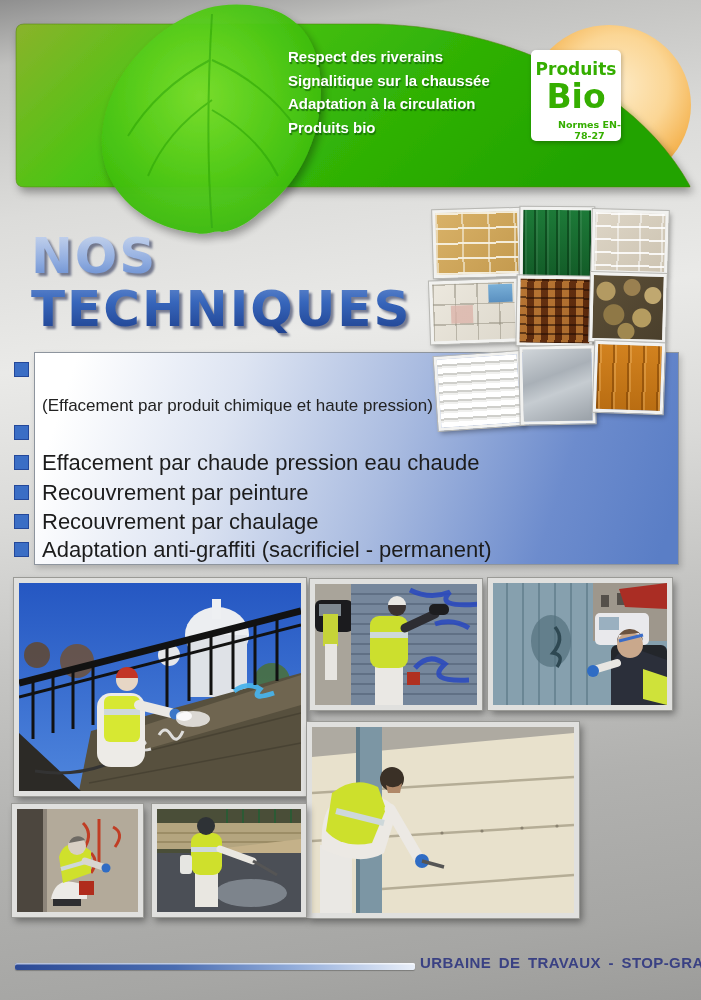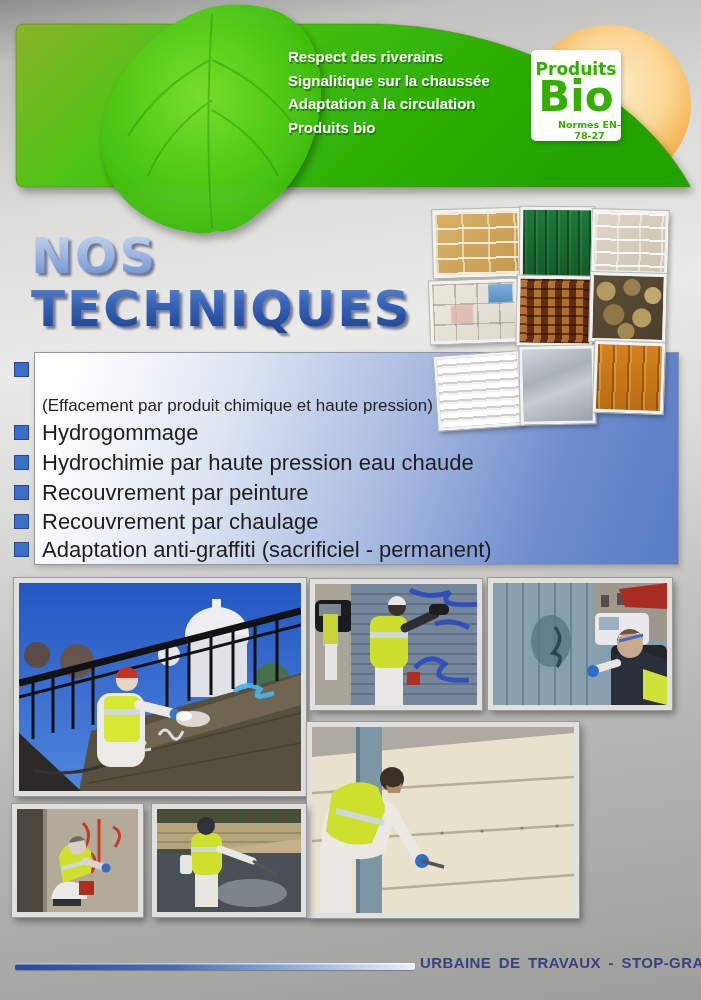--- a/index.html
+++ b/index.html
@@ -28,21 +28,21 @@
     position:absolute;left:288px;top:45px;z-index:3;
     font-size:15px;font-weight:bold;color:#ffffff;line-height:23.5px;
     text-shadow:1px 1.5px 1px rgba(0,70,0,.55);white-space:nowrap;
   }
   #badge-card{
     position:absolute;left:531px;top:50px;width:90px;height:91px;z-index:4;
     background:#ffffff;border-radius:5px;box-shadow:1px 2px 4px rgba(0,0,0,.25);
     text-align:center;color:#35ae00;font-family:"DejaVu Sans",sans-serif;
   }
   #badge-card .b-top{font-size:17px;font-weight:bold;margin-top:9px;letter-spacing:0;}
-  #badge-card .b-main{font-size:42px;font-weight:bold;line-height:40px;margin-top:-2px;}
+  #badge-card .b-main{font-size:33px;font-weight:bold;line-height:40px;margin-top:-2px;}
   #badge-card .b-norm{font-size:9.5px;font-weight:bold;margin-top:2px;letter-spacing:0;margin-left:27px;}
   
   #section-title{
     position:absolute;left:31px;top:230px;z-index:3;
     font-family:"DejaVu Sans",sans-serif;font-weight:bold;font-size:50px;line-height:53px;letter-spacing:2px;
     background:linear-gradient(180deg,#ccd8ee 0%,#8eabdf 30%,#3766bb 68%,#1d3f8d 100%);
     -webkit-background-clip:text;background-clip:text;color:transparent;
     filter:drop-shadow(3px 3px 1px rgba(25,35,75,.55));
     white-space:nowrap;
   }
@@ -172,23 +172,22 @@
 
   <div id="section-title">
     <div>NOS</div>
     <div>TECHNIQUES</div>
   </div>
 
   <div id="tech-panel"></div>
   <div class="tech-bullet" style="top:362px"></div>
   <div class="tech-item sub" style="top:396px">(Effacement par produit chimique et haute pression)</div>
   <div class="tech-bullet" style="top:425px"></div>
-  <div class="tech-item" style="top:420px">Hydrogommage</div>
   <div class="tech-bullet" style="top:455px"></div>
-  <div class="tech-item" style="top:450px">Hydrochimie par haute pression eau chaude</div>
+  <div class="tech-item" style="top:450px">Effacement par chaude pression eau chaude</div>
   <div class="tech-bullet" style="top:485px"></div>
   <div class="tech-item" style="top:480px">Recouvrement par peinture</div>
   <div class="tech-bullet" style="top:514px"></div>
   <div class="tech-item" style="top:509px">Recouvrement par chaulage</div>
   <div class="tech-bullet" style="top:542px"></div>
   <div class="tech-item" style="top:537px">Adaptation anti-graffiti (sacrificiel - permanent)</div>
 
   <div id="swatch-grid">
     <div class="swatch tx-brick-yellow" style="left:3px;top:3px;width:82px;height:62px;transform:rotate(-1.5deg)" title="yellow-brick-wall"></div>
     <div class="swatch tx-door-green" style="left:90px;top:1px;width:68px;height:66px;transform:rotate(0.5deg)" title="green-wood-door"></div>

